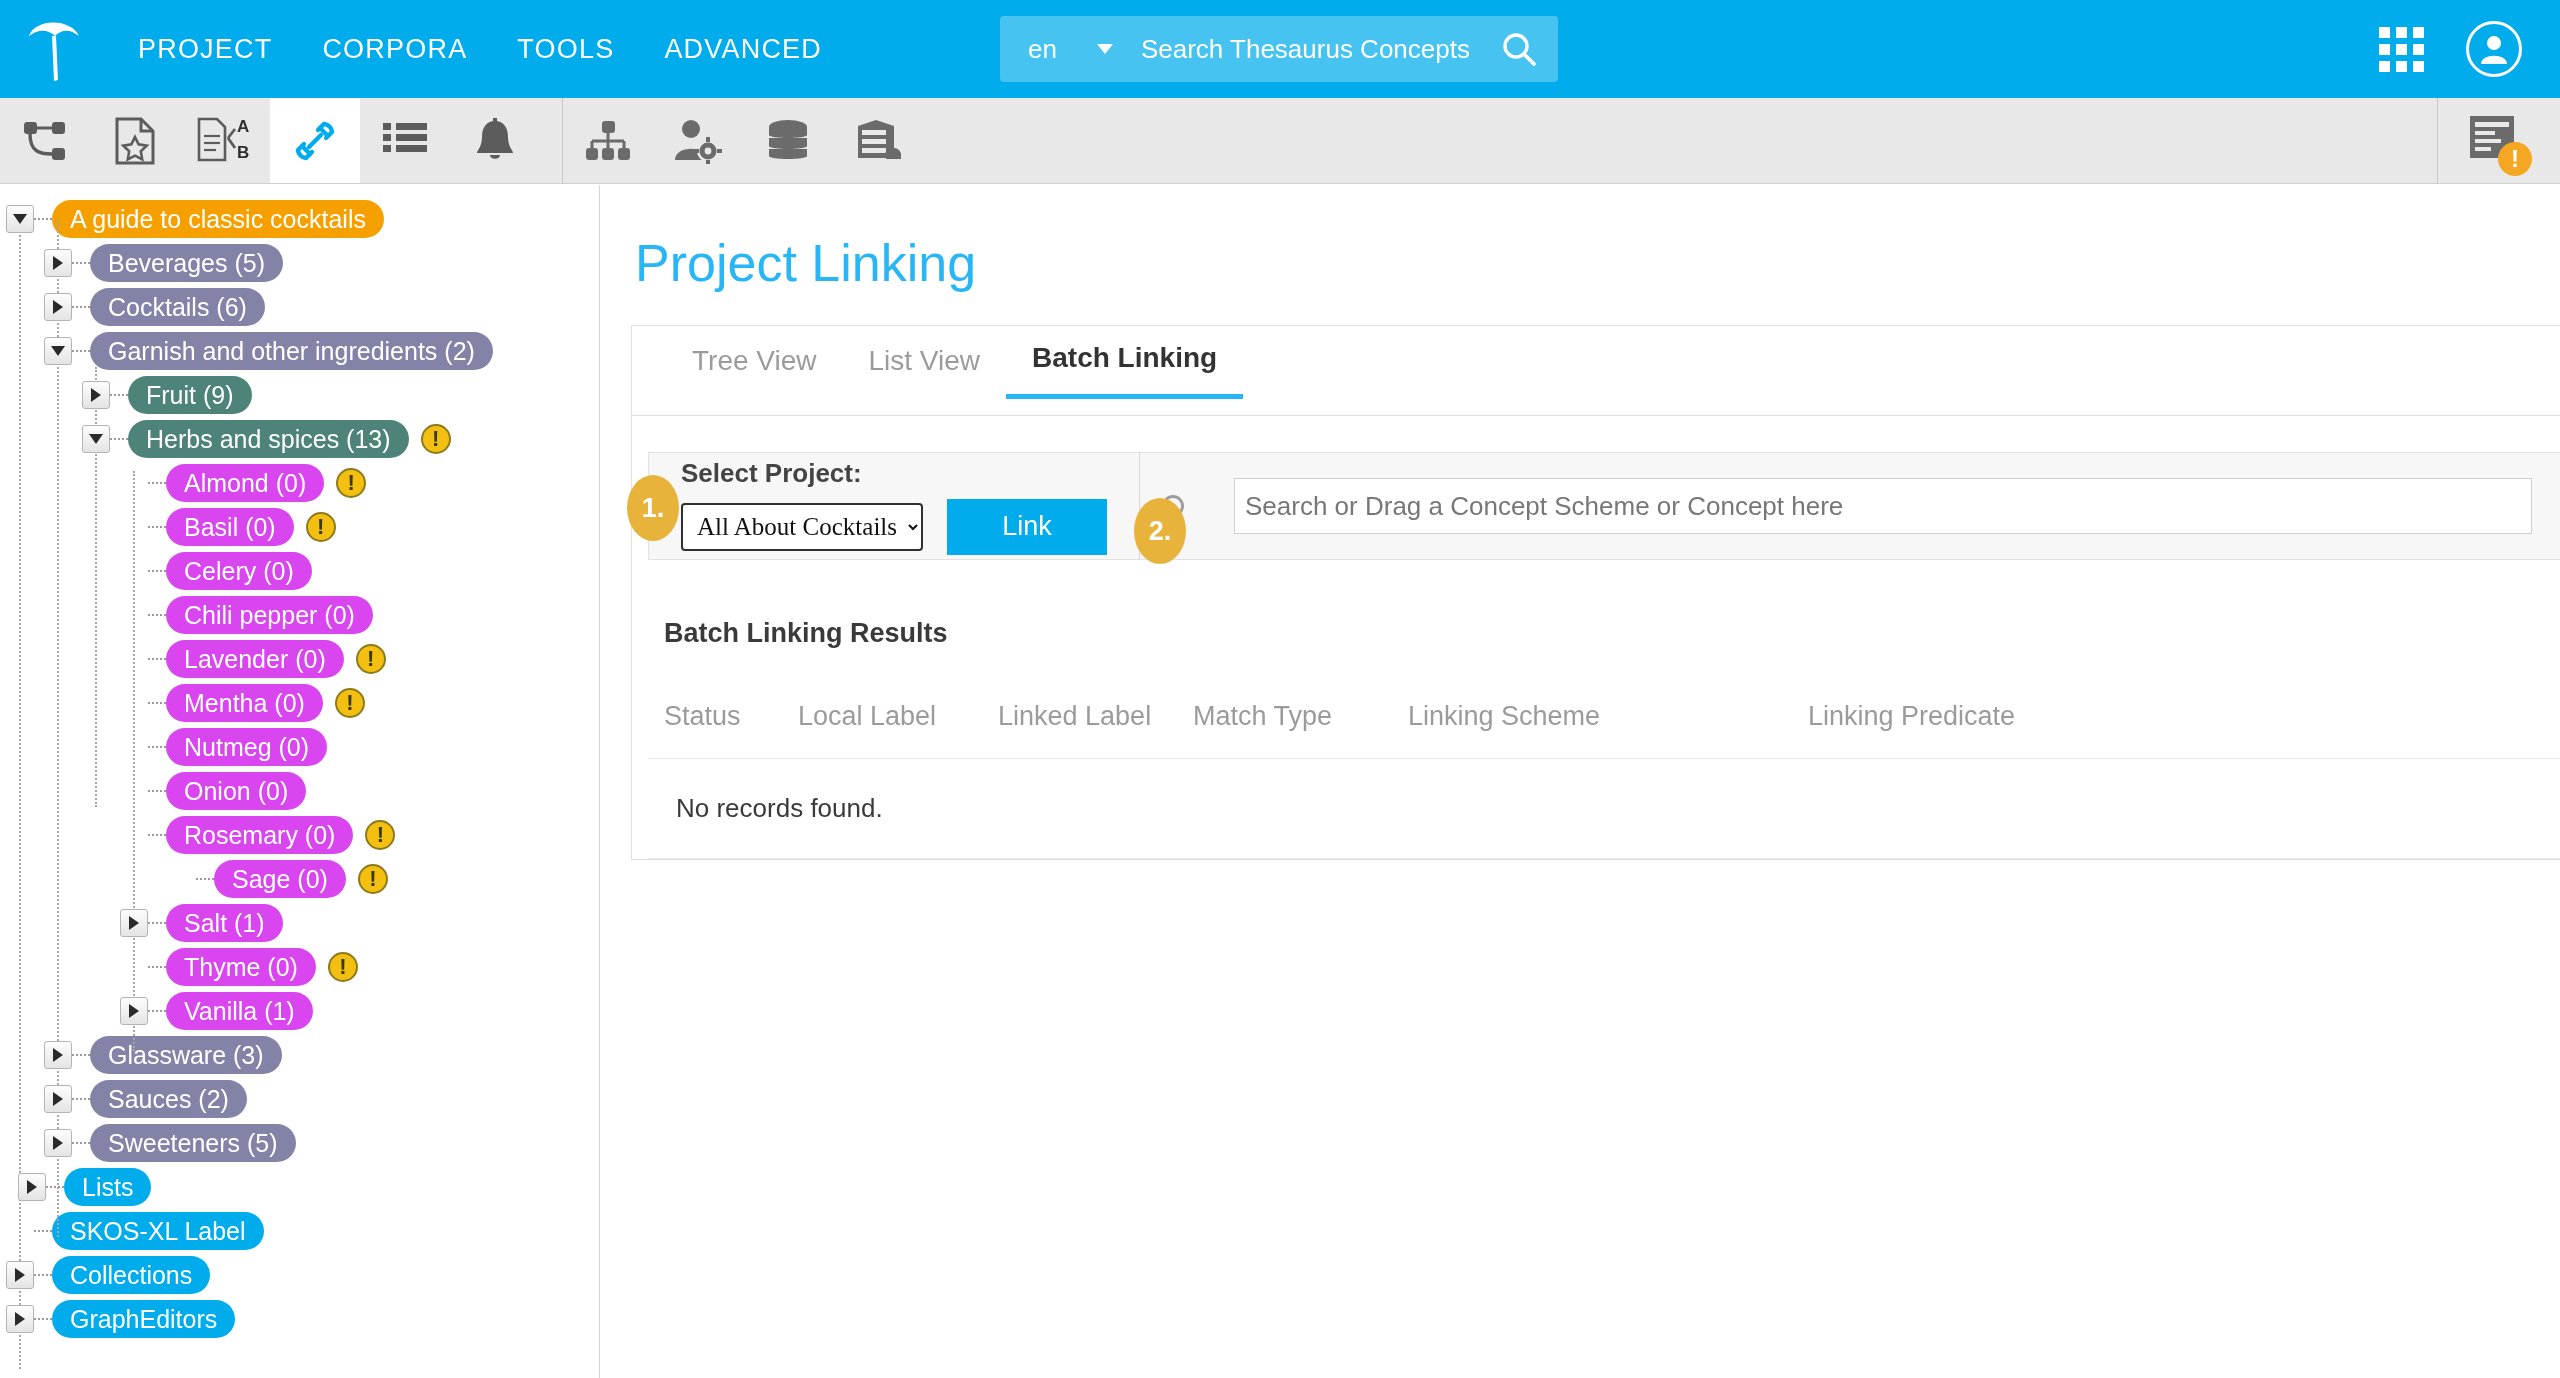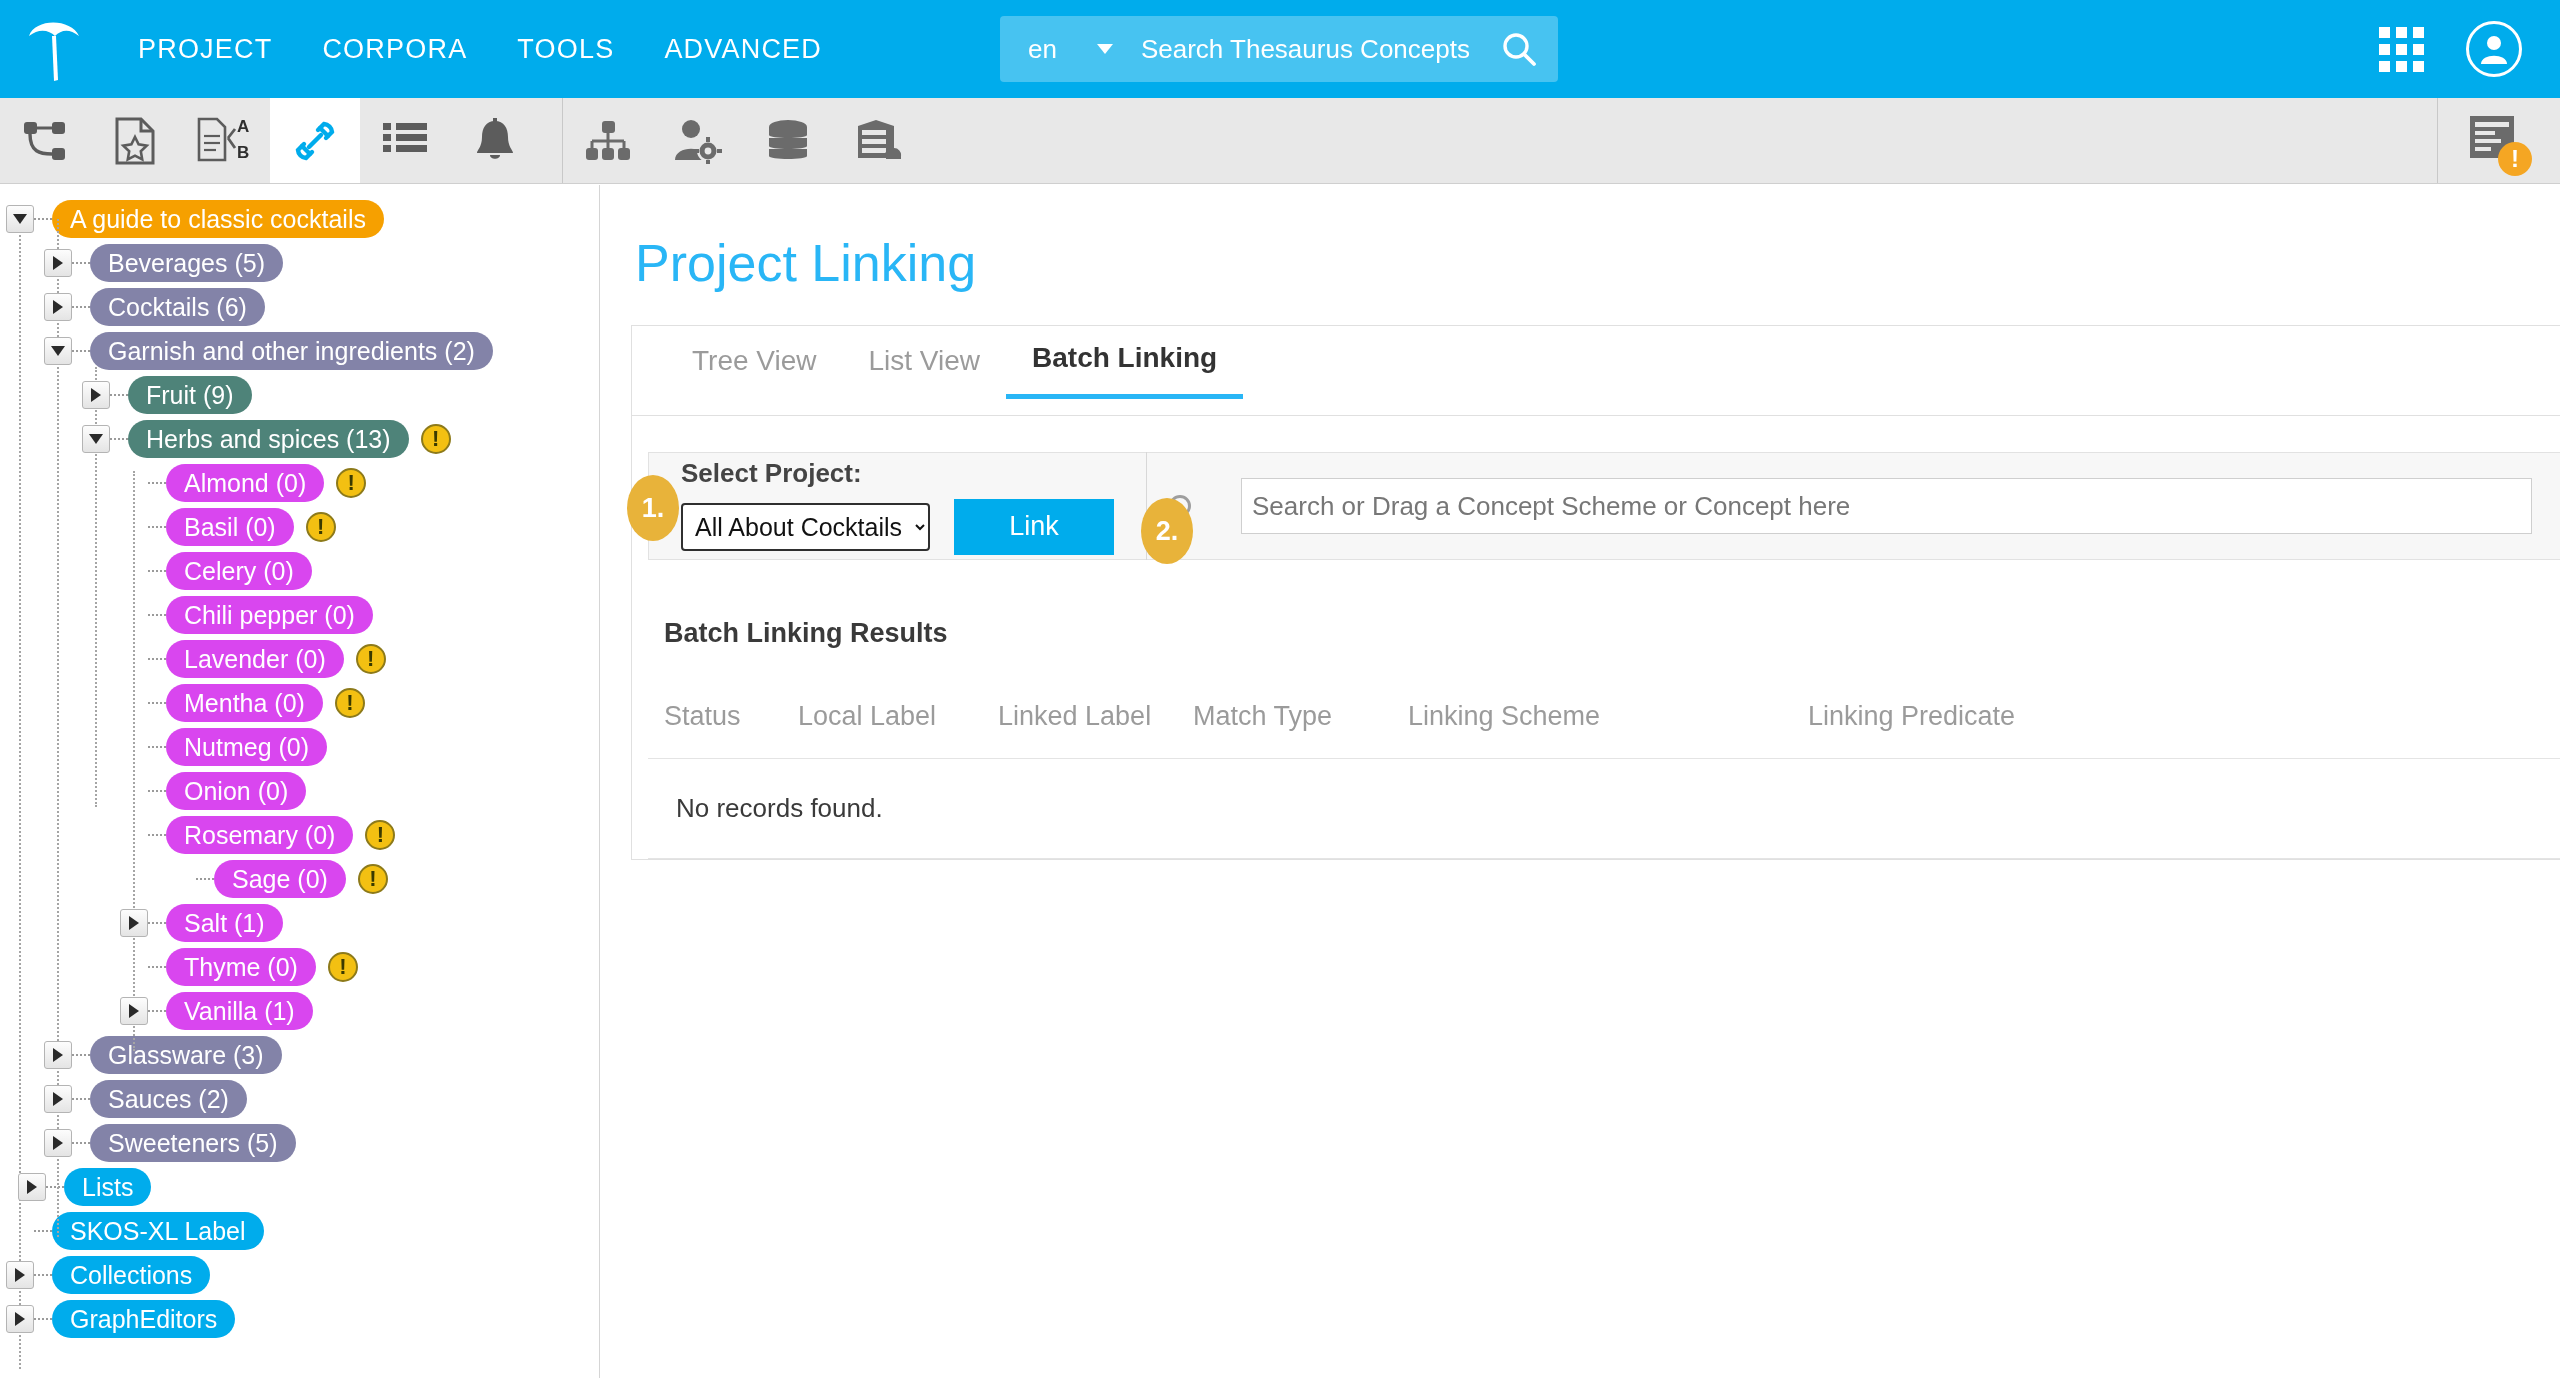--- a/index.html
+++ b/index.html
@@ -247,26 +247,27 @@
   }
   .sp-left { padding-left: 32px; }
   .sp-label {
     font-size: 26px; font-weight: bold; color: #444;
     margin-bottom: 10px;
   }
   .sp-row { display: flex; align-items: center; gap: 24px; }
   select.proj {
     height: 48px;
     font-size: 25px;
-    font-family: Liberation Sans, sans-serif;
+    font-family: Liberation Serif, serif;
     border: 2px solid #2f2f2f;
     border-radius: 4px;
     background: #ffffff;
     padding: 0 8px;
     color: #111;
+    text-align: right;
   }
   .link-btn {
     background: #00ACEC;
     color: #ffffff;
     border: 0;
     height: 56px;
     width: 160px;
     font-size: 27px;
     font-family: "Liberation Sans", sans-serif;
     cursor: pointer;

